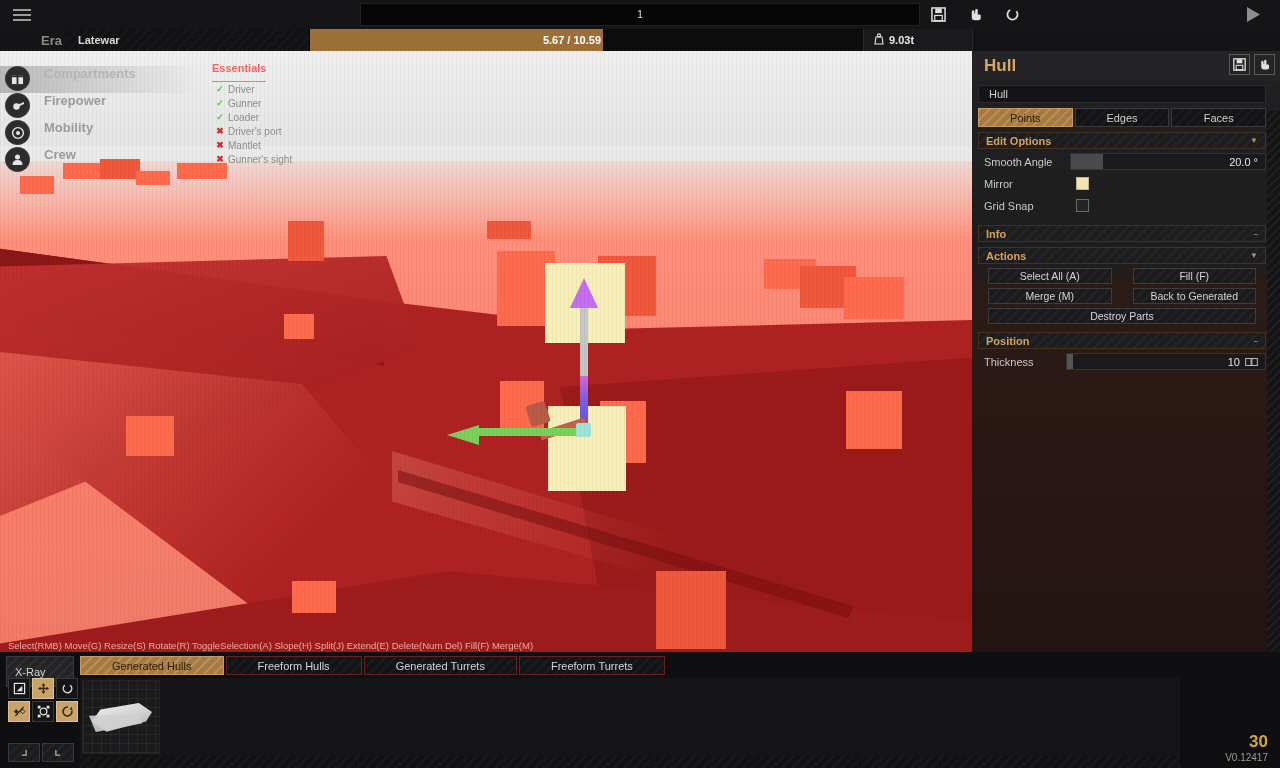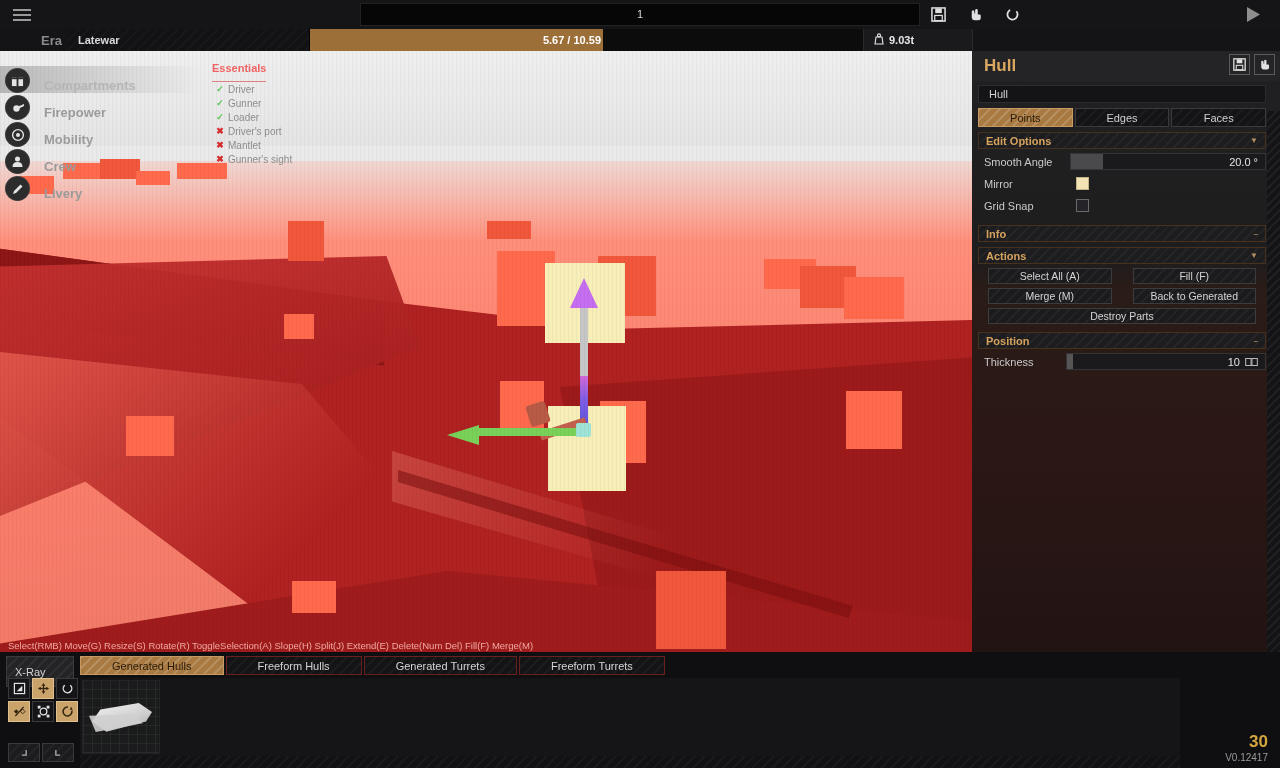--- a/index.html
+++ b/index.html
@@ -141,21 +141,21 @@
     background:#79d159; clip-path: polygon(0% 50%, 100% 0%, 100% 100%); }
   .giz-z-shaft { position:absolute; left:538px; top:366px; width:48px; height:9px;
     background:#c35f4d; transform: rotate(-18deg); transform-origin: right center; }
   .giz-z-head { position:absolute; left:528px; top:352px; width:20px; height:22px;
     background:#b95a47; border-radius:3px; transform: rotate(-18deg); }
   .giz-hub { position:absolute; left:576px; top:372px; width:15px; height:14px;
     background:#9fe3d7; border-radius:2px; }
 
   
   .sidemenu { position: absolute; left: 0px; top: 66px; width: 200px; }
-  .side-item { position: relative; height: 27px; display: flex; align-items: flex-end; cursor: pointer; }
+  .side-item { position: relative; height: 27px; display: flex; align-items: flex-start; cursor: pointer; }
   .side-item.active::before {
     content:''; position:absolute; left:0; top:0; width:200px; height:27px;
     background: linear-gradient(90deg, rgba(120,120,120,.45), rgba(120,120,120,0));
   }
   .side-ico {
     width: 25px; height: 25px; border-radius: 50%; background: #2c2c2c;
     margin-left: 5px; display:flex; align-items:center; justify-content:center;
     color:#e4e4e4; font-size:13px; flex: 0 0 auto; z-index:2;
     box-shadow: 0 0 0 1px rgba(255,255,255,.08) inset;
   }
@@ -407,28 +407,20 @@
       </div>
       <div class="side-item">
         <div class="side-ico">
           <svg width="13" height="13" viewBox="0 0 14 14">
             <circle cx="7" cy="4.3" r="2.7" fill="#e4e4e4"></circle>
             <path d="M1.6 13 Q1.6 7.6 7 7.6 Q12.4 7.6 12.4 13 Z" fill="#e4e4e4"></path>
           </svg>
         </div>
         <div class="side-label">Crew</div>
       </div>
-      <div class="side-item">
-        <div class="side-ico">
-          <svg width="14" height="14" viewBox="0 0 14 14">
-            <path d="M2 12 L5 11 L11.5 4.5 L9.5 2.5 L3 9 Z" fill="#e4e4e4"></path>
-          </svg>
-        </div>
-        <div class="side-label">Livery</div>
-      </div>
     </div>
 
   <div class="essentials">
     <div class="ess-title">Essentials</div>
     <div id="ess-list">
         <div class="ess-row">
           <div class="ess-mark ok">✓</div>
           <div class="ess-name">Driver</div>
         </div>
         <div class="ess-row">

